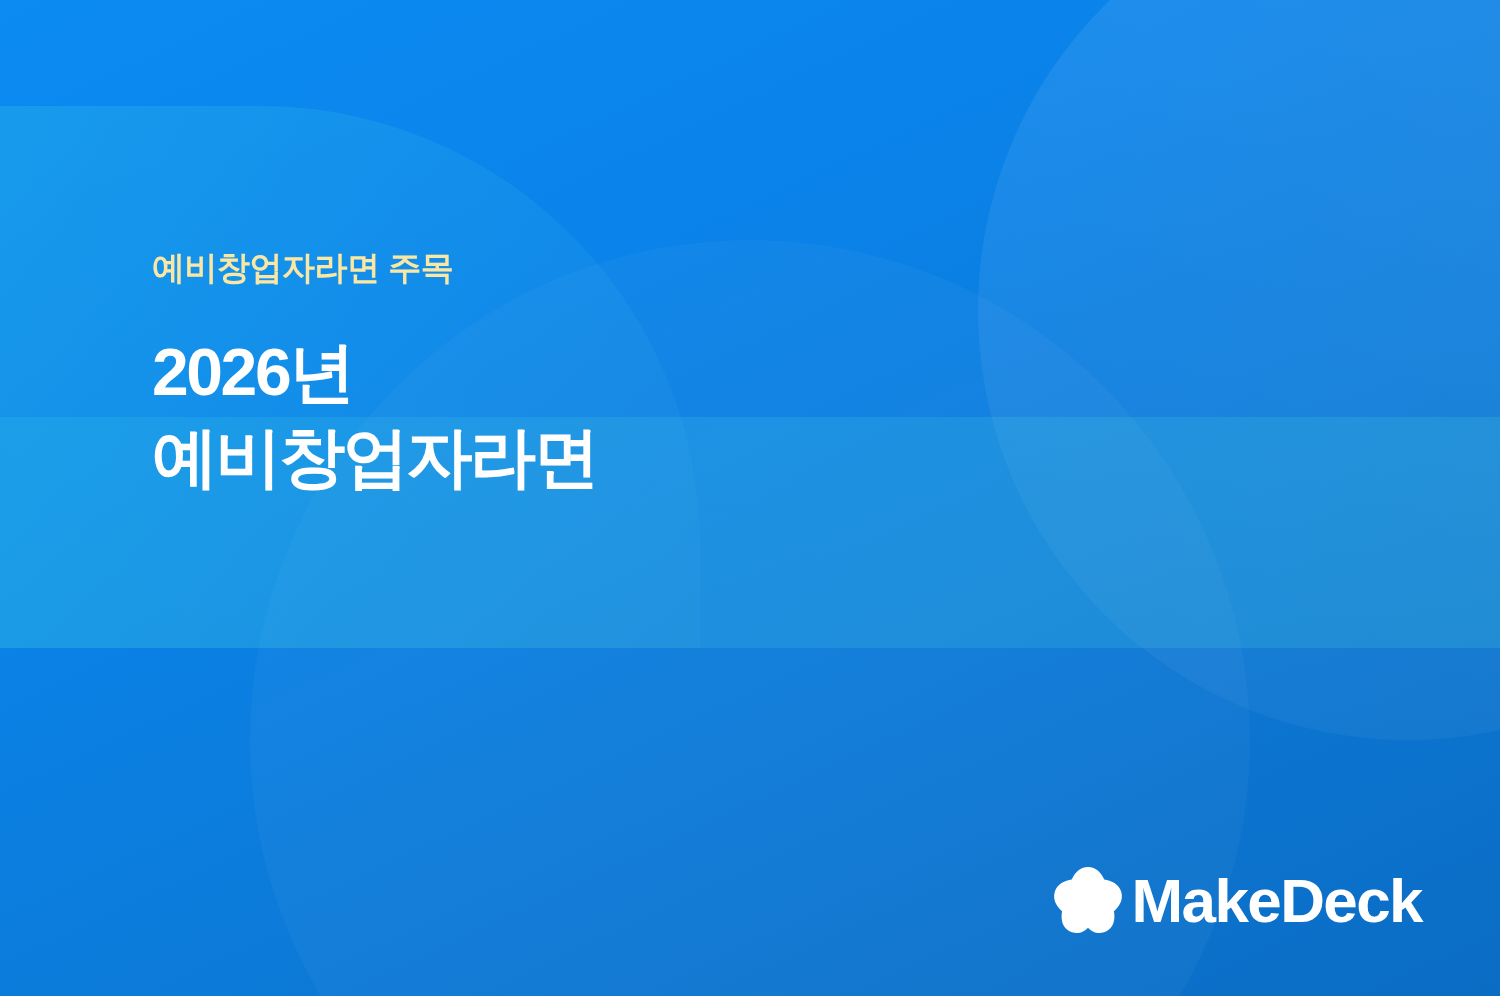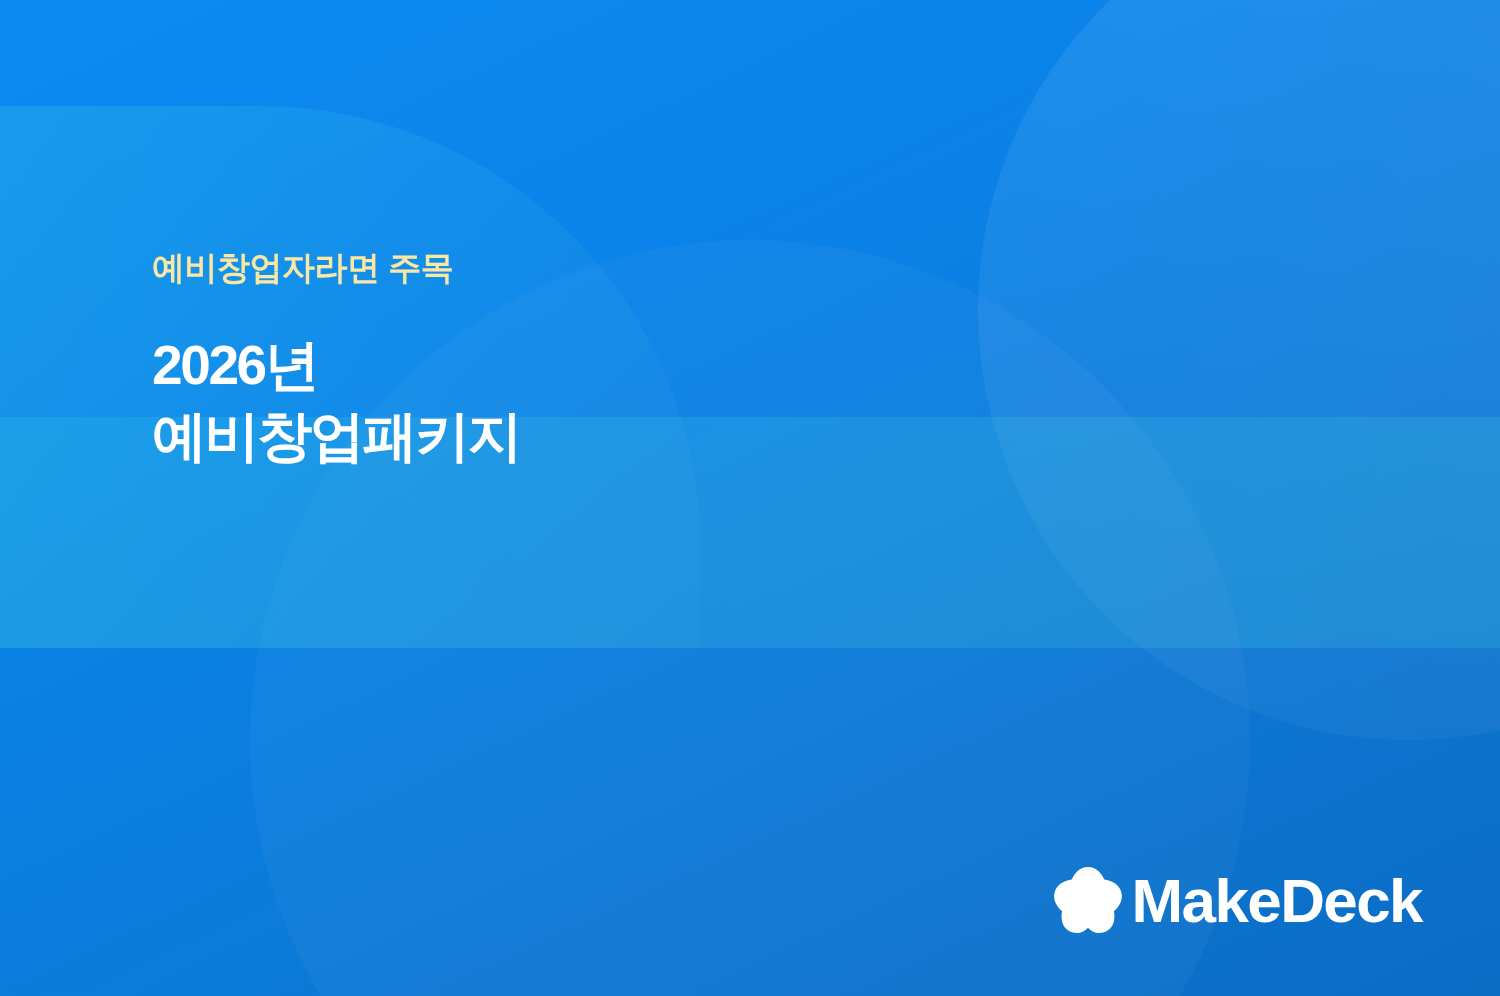--- a/index.html
+++ b/index.html
@@ -73,21 +73,21 @@
   .eyebrow {
     font-size: 33px;
     font-weight: 700;
     letter-spacing: -0.5px;
     line-height: 1.2;
     color: #fbe7a4;
     margin: 0 0 42px 0;
   }
   .headline {
     margin: 0;
-    font-size: 55px;
+    font-size: 66px;
     font-weight: 800;
     line-height: 1.30;
     letter-spacing: -2.4px;
     color: #ffffff;
   }
   .headline span { display: block; white-space: nowrap; }
 
   
   .logo {
     position: absolute;
@@ -115,21 +115,21 @@
     <div class="circle-right"></div>
     <div class="circle-left"></div>
     <div class="band"></div>
     <div class="panel-left"></div>
   </div>
 
   <div class="content">
     <p class="eyebrow">예비창업자라면 주목</p>
     <h1 class="headline">
       <span>2026년</span>
-      <span>예비창업패키지</span>
+      <span>예비창업자라면</span>
     </h1>
   </div>
 
   <div class="logo">
     <svg class="logo-mark" viewBox="0 0 100 100" aria-hidden="true">
       <path fill="#ffffff" d="M50 4
         C61 4 68 12 72 21
         C81 22 92 27 95 38
         C98 49 92 58 85 64
         C87 74 85 86 75 91

